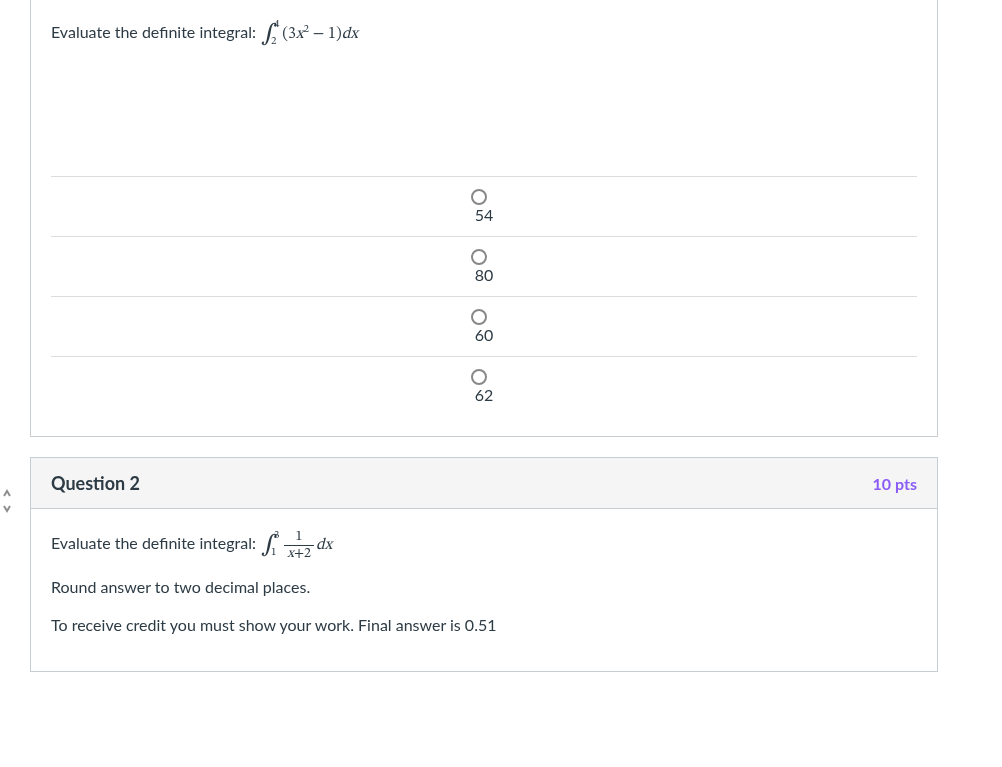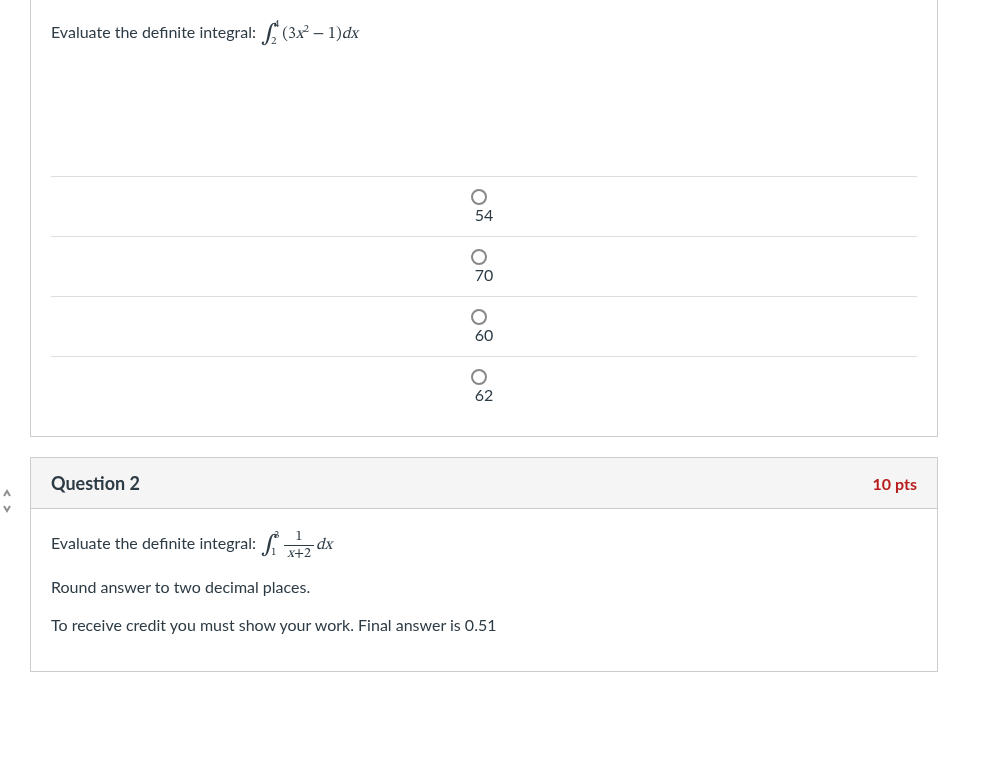--- a/index.html
+++ b/index.html
@@ -33,21 +33,21 @@
       gap: 36px;
     }
     .question-title {
       font-weight: 700;
       font-size: 18px;
       color: #2d3b45;
     }
     .question-points {
       font-weight: 700;
       font-size: 16px;
-      color: #b91c1c;
+      color: #8b5cf6;
     }
     .question-body {
       padding: 20px;
     }
     .prompt-text {
       font-size: 16px;
       color: #2d3b45;
       line-height: 1.5;
     }
     .prompt-row {
@@ -186,21 +186,21 @@
         </span>
       </div>
 
       <div class="options">
         <label class="option">
           <input type="radio" name="q1" style="">
           <span>54</span>
         </label>
         <label class="option">
           <input type="radio" name="q1" style="">
-          <span>70</span>
+          <span>80</span>
         </label>
         <label class="option">
           <input type="radio" name="q1" style="">
           <span>60</span>
         </label>
         <label class="option">
           <input type="radio" name="q1" style="">
           <span>62</span>
         </label>
       </div>

